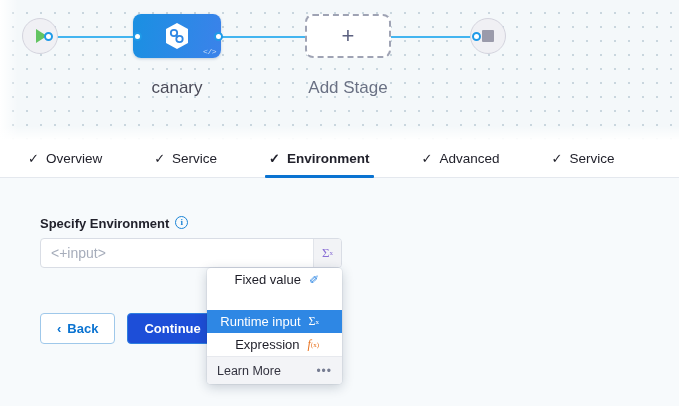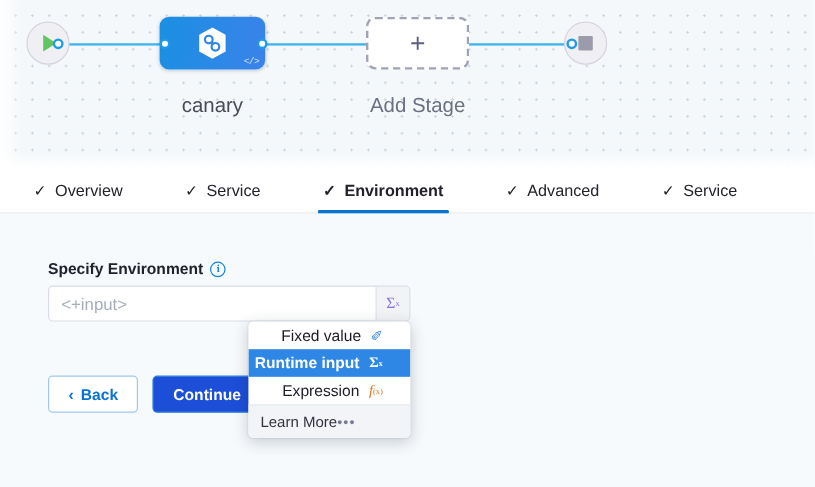--- a/index.html
+++ b/index.html
@@ -117,21 +117,21 @@
   }
 
   
   .formpanel {
     position: absolute; left: 0; top: 178px; width: 679px; height: 228px;
     background: #f7fafc;
   }
   .field-label {
     position: absolute; left: 40px; top: 216px;
     font-size: 13px; font-weight: bold; color: #22222c;
-    display: flex; align-items: flex-end; gap: 6px;
+    display: flex; align-items: flex-start; gap: 6px;
   }
   .info-icon {
     display: inline-flex; align-items: center; justify-content: center;
     width: 13px; height: 13px; border-radius: 50%;
     border: 1.3px solid #1b84d6; color: #1b84d6;
     font-size: 9px; font-weight: bold; font-family: "Liberation Serif", serif;
     line-height: 1;
   }
 
   .input-wrap {
@@ -169,28 +169,28 @@
     position: absolute; left: 207px; top: 268px; width: 135px;
     background: #ffffff; border-radius: 4px;
     box-shadow: 0 3px 12px rgba(25,40,70,.22), 0 0 0 1px rgba(25,40,70,.05);
     overflow: hidden; z-index: 20;
   }
   .dd-item {
     display: flex; align-items: center; justify-content: flex-end; gap: 8px;
     height: 23px; padding: 0 23px; font-size: 13px; color: #1d1d27;
     cursor: pointer; white-space: nowrap;
   }
-  .dd-item.selected { background: #2e87e4; color: #ffffff; font-weight: bold; }
+  .dd-item.selected { background: #2e87e4; color: #ffffff; font-weight: normal; margin-top: 19px; }
   .dd-ico { font-size: 12px; display: inline-flex; align-items: center; }
   .dd-ico.pin { color: #2e87e4; }
   .dd-ico.sig { color: #ffffff; font-family: "Liberation Serif", serif; }
   .dd-ico.fx  { color: #e8721f; font-style: italic; font-family: "Liberation Serif", serif; }
   .dd-ico.fx sub { font-size: 7px; font-style: normal; }
   .dd-footer {
-    display: flex; align-items: center; justify-content: flex-start;
+    display: flex; align-items: center; justify-content: space-between;
     height: 28px; padding: 0 10px; background: #f3f4f7;
     border-top: 1px solid #e7e9ee; font-size: 12.5px; color: #33333f;
     cursor: pointer;
   }
   .ellipsis-icon { color: #767c92; letter-spacing: 1px; font-size: 12px; }
 </style>
 </head>
 <body>
 
 <div id="app">

